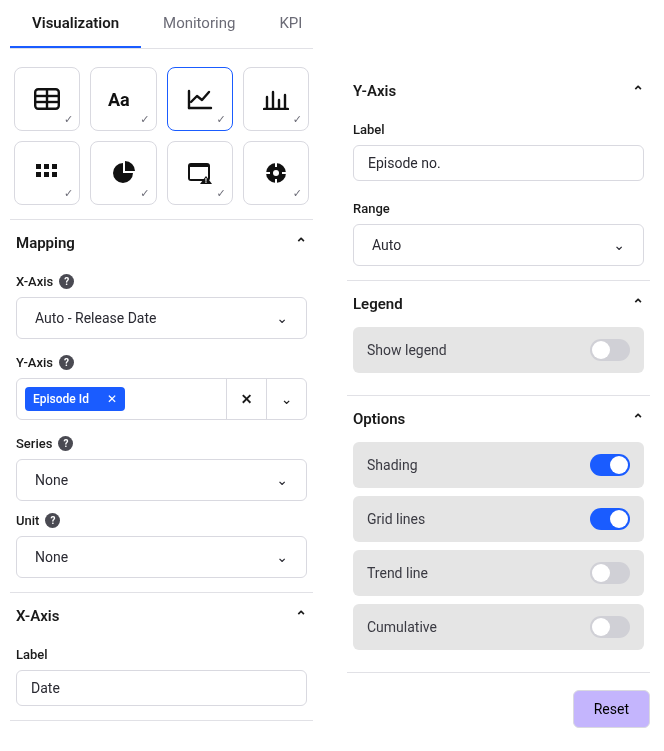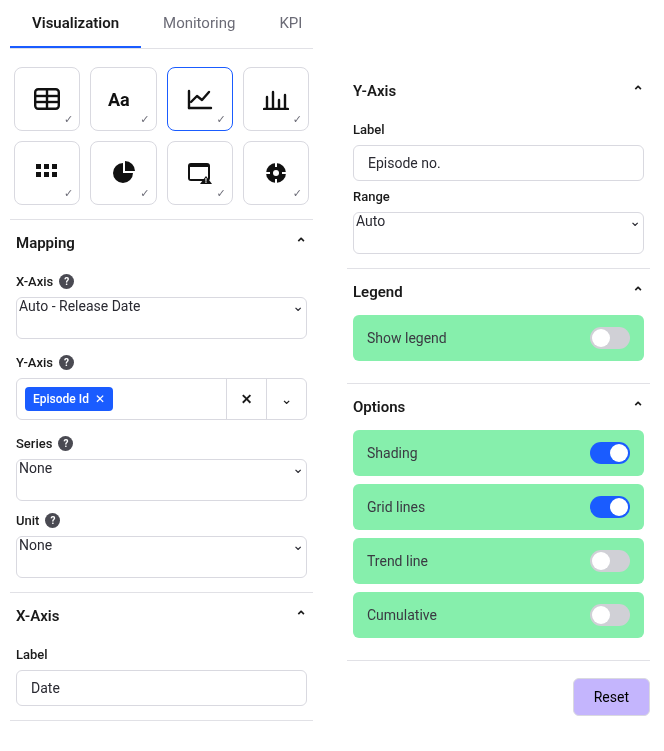--- a/index.html
+++ b/index.html
@@ -20,33 +20,33 @@
   .type.sel{border:1.5px solid #1a5cff}
   .type .tick{position:absolute;right:6px;bottom:4px;font-size:11px;color:#6b6b76}
 
   
   .section{border-top:1px solid #e1e1e6;border-bottom:1px solid #e1e1e6;margin-bottom:-1px}
   .section-h{display:flex;align-items:center;justify-content:space-between;padding:14px 6px;font-weight:600;font-size:15px;cursor:pointer}
   .section-b{padding:0 6px 14px 6px}
   .field-label{display:flex;align-items:center;gap:6px;font-size:13px;font-weight:500;margin:8px 0 8px 0}
   .help{display:inline-flex;width:15px;height:15px;border-radius:50%;background:#4a4a52;color:#fff;font-size:10px;align-items:center;justify-content:center;font-weight:700}
 
-  .select{width:100%;height:42px;border:1px solid #d9d9e0;border-radius:6px;display:flex;align-items:flex-start;justify-content:space-between;padding:0 2px;background:#fff;cursor:pointer;font-size:14px;color:#2a2a32}
+  .select{width:100%;height:42px;border:1px solid #d9d9e0;border-radius:6px;display:flex;align-items:center;justify-content:space-between;padding:0 18px;background:#fff;cursor:pointer;font-size:14px;color:#2a2a32}
   .chev{font-size:14px}
 
   .chipbox{display:flex;align-items:center;border:1px solid #d9d9e0;border-radius:6px;height:42px;overflow:hidden}
   .chiparea{flex:1;display:flex;align-items:center;padding:0 8px;gap:6px}
-  .chip{background:#1a5cff;color:#fff;font-size:12px;font-weight:500;padding:5px 8px;border-radius:4px;display:inline-flex;align-items:center;gap:6px}
+  .chip{background:#1a5cff;color:#fff;font-size:12px;font-weight:500;padding:5px 8px;border-radius:4px;display:inline-flex;align-items:center;gap:18px}
   .chip-x{cursor:pointer;font-size:12px}
   .chip-side{width:40px;height:100%;border-left:1px solid #d9d9e0;display:flex;align-items:center;justify-content:center;font-size:14px;cursor:pointer}
 
   .input{width:100%;height:36px;border:1px solid #d9d9e0;border-radius:6px;padding:0 14px;font-size:14px;color:#2a2a32;background:#fff}
 
   
-  .opt-row{display:flex;align-items:center;justify-content:space-between;background:#86efac;border-radius:6px;padding:12px 14px;margin-bottom:8px;font-size:14px;color:#3a3a42}
+  .opt-row{display:flex;align-items:center;justify-content:space-between;background:#e5e5e5;border-radius:6px;padding:12px 14px;margin-bottom:8px;font-size:14px;color:#3a3a42}
   .switch{width:40px;height:22px;background:#d0d0d6;border-radius:11px;position:relative;cursor:pointer;transition:background .15s}
   .switch.on{background:#1a5cff}
   .knob{position:absolute;top:2px;left:2px;width:18px;height:18px;background:#fff;border-radius:50%;transition:left .15s}
   .switch.on .knob{left:20px}
 
   .reset-wrap{display:flex;justify-content:flex-end;margin-top:18px}
   .btn{border:1px solid #d9d9e0;background:#c4b5fd;border-radius:6px;padding:10px 20px;font-size:14px;cursor:pointer}
 
   svg{display:block}
 </style>
@@ -211,21 +211,21 @@
       <div class="section-h">
         <span>Y-Axis</span>
         <span class="chev">⌃</span>
       </div>
       <div class="section-b">
         <div class="field-label">
           <span>Label</span>
         </div>
         <input class="input" value="Episode no." style="">
 
-        <div class="field-label" style="margin-top:8px">
+        <div class="field-label" style="margin-top:20px">
           <span>Range</span>
         </div>
         <div class="select">
           <span>Auto</span>
           <span class="chev">⌄</span>
         </div>
       </div>
     </div>
 
     <div class="section">

